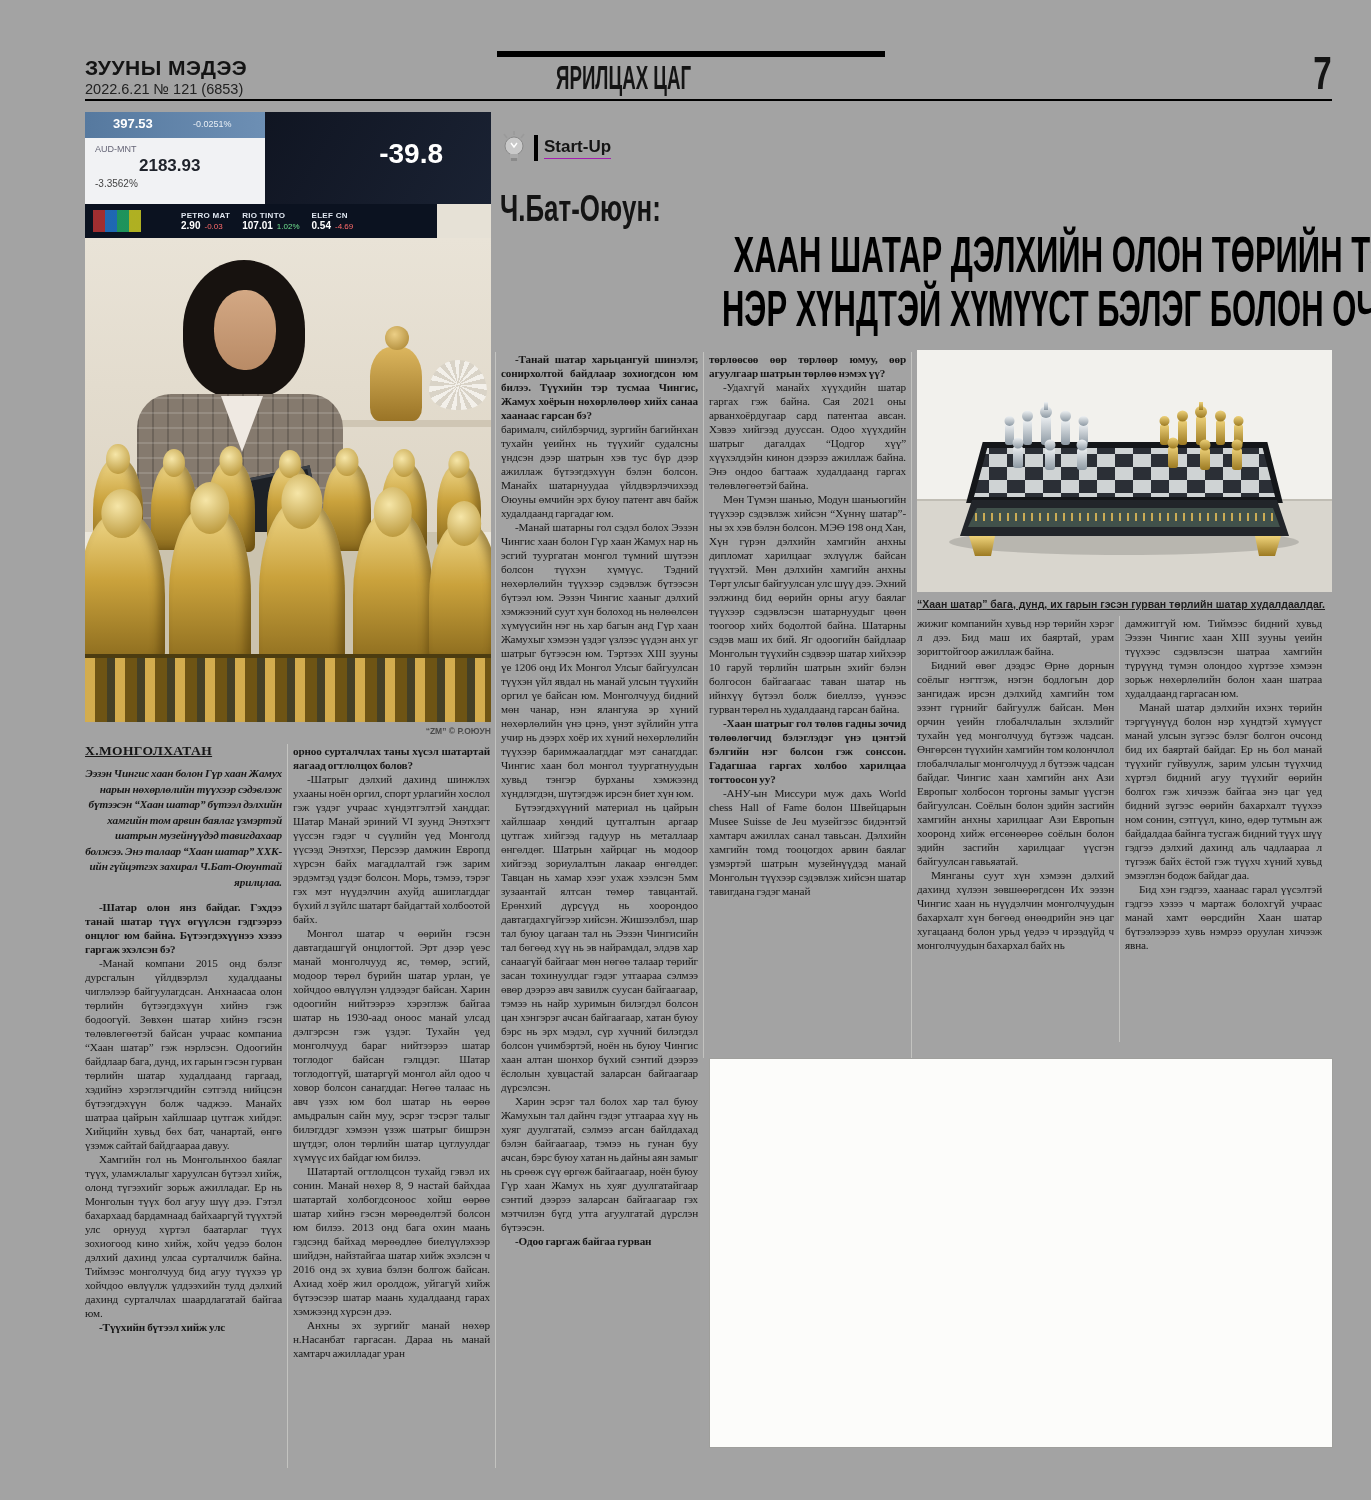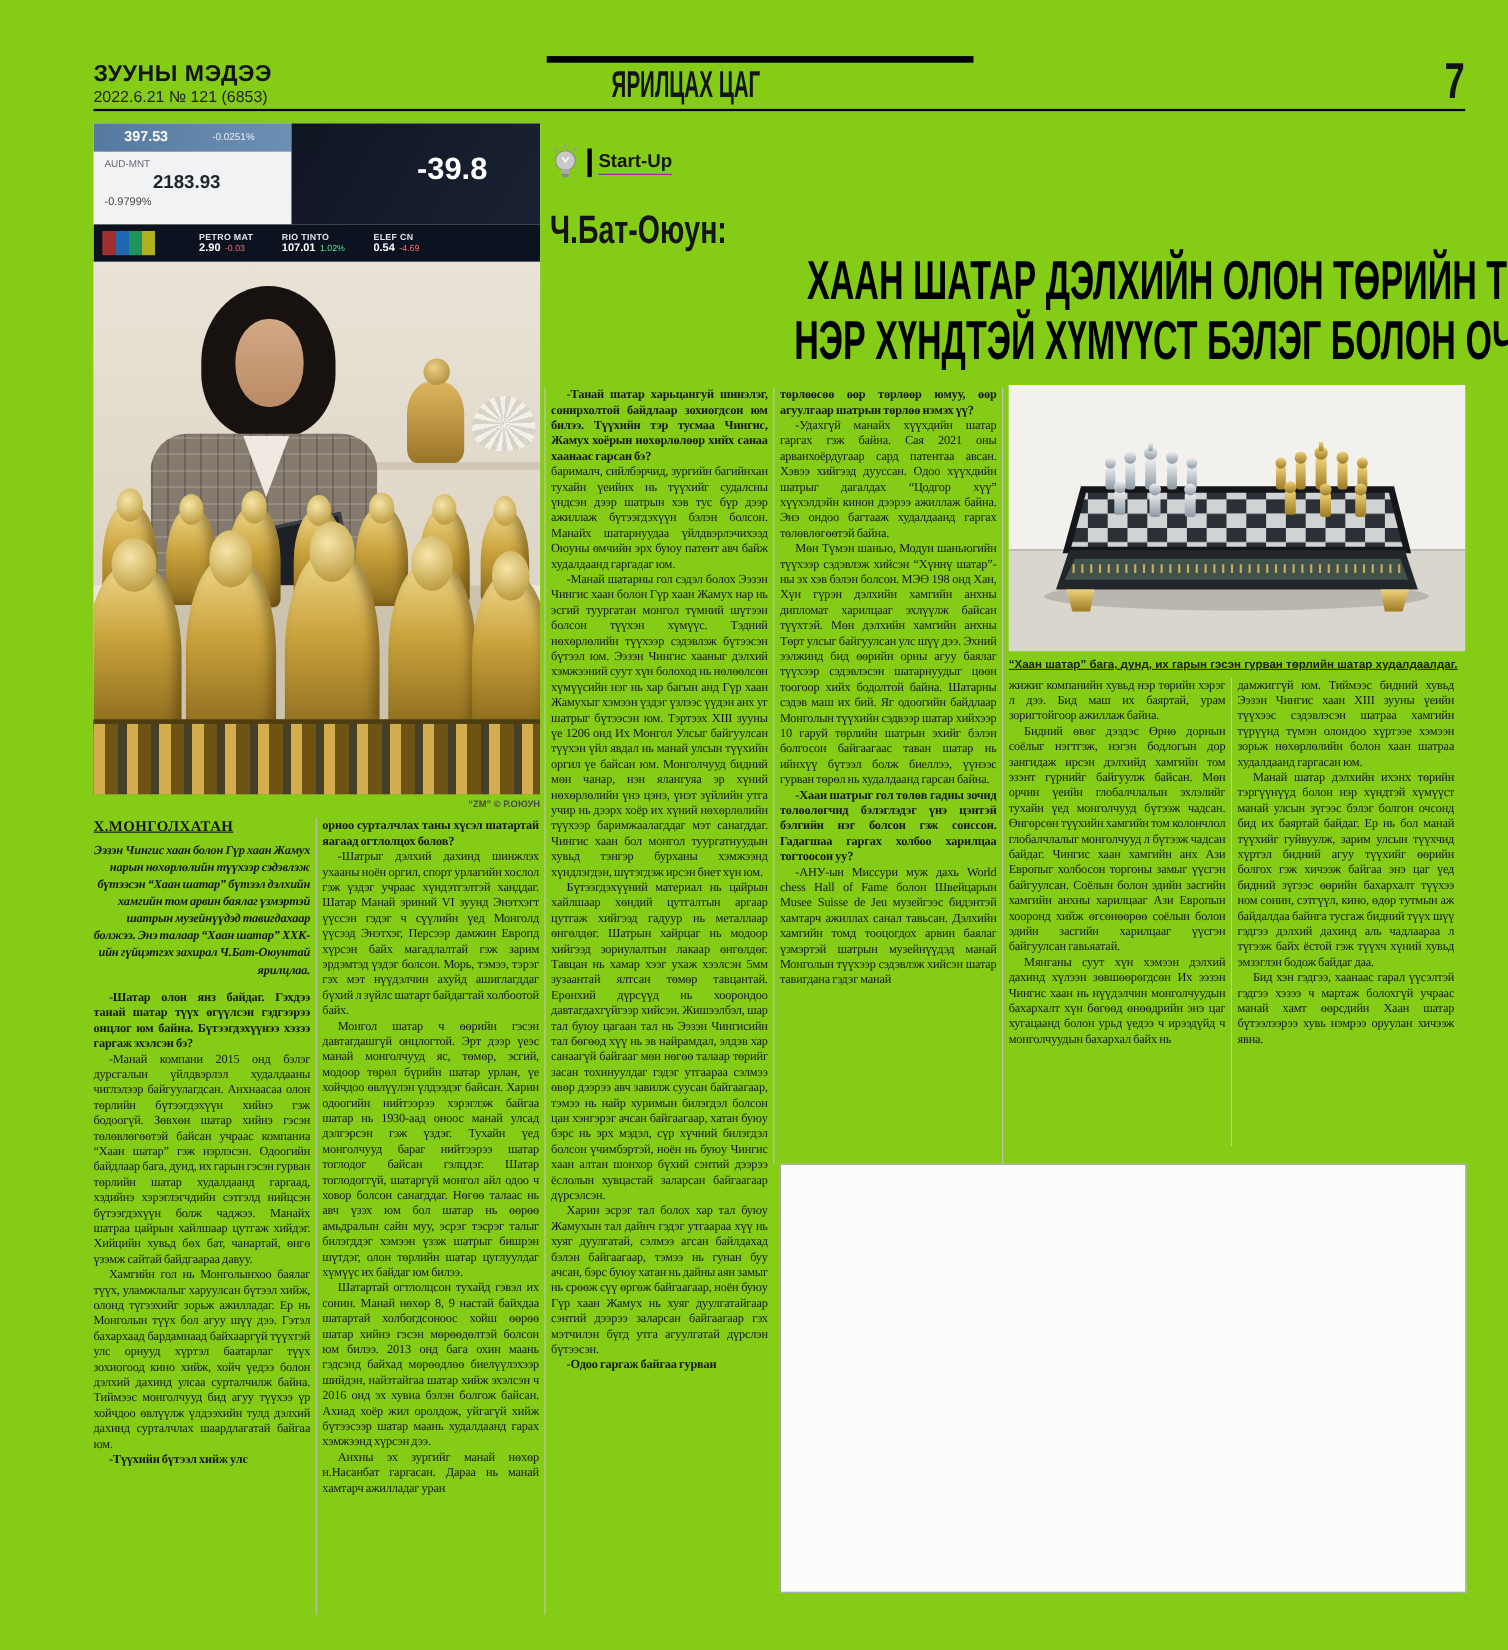--- a/index.html
+++ b/index.html
@@ -1,16 +1,16 @@
 <!DOCTYPE html>
 <html><head>
 <meta charset="utf-8">
 <style>
   html,body{margin:0;padding:0;background:#e9e9e7;}
-  .page{position:relative;width:1371px;height:1500px;margin:0 auto;background:#84cc16;overflow:hidden;
+  .page{position:relative;width:1371px;height:1500px;margin:0 auto;background:#a3a3a3;overflow:hidden;
         font-family:"Liberation Serif",serif;color:#141414;}
   .abs{position:absolute;}
 
   
   .mast-name{left:85px;top:56px;font-family:"Liberation Sans",sans-serif;font-weight:700;font-size:21px;letter-spacing:.5px;}
   .mast-issue{left:85px;top:81px;font-family:"Liberation Sans",sans-serif;font-size:14.5px;color:#222;}
   .sec-bar{left:497px;top:51px;width:388px;height:6px;background:#000;}
   .sec-title{left:556px;top:60px;font-family:"Liberation Sans",sans-serif;font-weight:700;font-size:34px;line-height:34px;}
   .sec-title span{display:inline-block;transform:scaleX(.55);transform-origin:left;white-space:nowrap;}
   .page-no{left:1268px;top:50px;width:64px;text-align:right;font-family:"Liberation Sans",sans-serif;font-weight:700;font-size:46px;line-height:46px;}
@@ -43,21 +43,21 @@
   .photo-left{left:85px;top:112px;width:406px;height:610px;background:#e6e1d6;overflow:hidden;}
   .pl-screenL{left:0;top:0;width:180px;height:26px;background:linear-gradient(90deg,#56799f,#6d8fb4);}
   .pl-price{left:28px;top:4px;color:#fff;font-family:Liberation Sans, sans-serif;font-weight:700;font-size:13px;}
   .pl-chg{left:108px;top:7px;color:#e8eef5;font-family:"Liberation Sans",sans-serif;font-size:9px;}
   .pl-screenW{left:0;top:26px;width:180px;height:66px;background:#f1f2f4;}
   .pl-pair{left:10px;top:6px;font-family:"Liberation Sans",sans-serif;font-size:9px;color:#667;}
   .pl-rate{left:10px;top:18px;font-family:"Liberation Sans",sans-serif;font-weight:700;font-size:17px;color:#20242c;margin-left:44px;}
   .pl-ratechg{left:10px;top:40px;font-family:"Liberation Sans",sans-serif;font-size:10px;color:#444;}
   .pl-screenD{left:180px;top:0;width:226px;height:92px;background:linear-gradient(120deg,#101522,#1a2233);}
   .pl-big{right:48px;top:26px;color:#fff;font-family:"Liberation Sans",sans-serif;font-weight:700;font-size:28px;}
-  .pl-tick{left:0;top:92px;width:406px;height:34px;background:#0b1220;display:flex;align-items:center;gap:26px;padding-left:96px;box-sizing:border-box;}
+  .pl-tick{left:0;top:92px;width:352px;height:34px;background:#0b1220;display:flex;align-items:center;gap:12px;padding-left:96px;box-sizing:border-box;}
   .tk{font-family:"Liberation Sans",sans-serif;color:#fff;font-size:8px;line-height:10px;}
   .tk .n{font-weight:700;letter-spacing:.3px;display:block;color:#dfe6f0;}
   .tk .v{font-weight:700;font-size:10px;}
   .tk .c-red{color:#ff6b6b;margin-left:4px;} .tk .c-grn{color:#6fe08f;margin-left:4px;}
   .tk-logo{position:absolute;left:8px;top:98px;width:80px;height:22px;background:
      linear-gradient(90deg,#b33 0 12px,#27c 12px 24px,#2a6 24px 36px,#cc2 36px 48px,#0b1220 48px);opacity:.85;}
   .pl-wall{left:0;top:126px;width:406px;height:294px;background:linear-gradient(180deg,#e9e3d7,#ddd5c5);}
   .pl-shelf{left:230px;top:308px;width:176px;height:7px;background:#cfc6b4;}
   .buddha-body{left:285px;top:235px;width:52px;height:74px;background:linear-gradient(180deg,#dcb65e,#9a7426);border-radius:40% 40% 18% 18%;}
   .buddha-head{left:300px;top:214px;width:24px;height:24px;background:radial-gradient(circle at 40% 35%,#eccf86,#a57f2b);border-radius:50%;}
@@ -121,21 +121,21 @@
   <div class="abs hl hl1"><span>ХААН ШАТАР ДЭЛХИЙН ОЛОН ТӨРИЙН ТЭРГҮҮН,</span></div>
   <div class="abs hl hl2"><span>НЭР ХҮНДТЭЙ ХҮМҮҮСТ БЭЛЭГ БОЛОН ОЧСОН</span></div>
 
   <div class="abs photo-left">
     <div class="abs pl-screenL"></div>
     <div class="abs pl-price">397.53</div>
     <div class="abs pl-chg">-0.0251%</div>
     <div class="abs pl-screenW">
       <div class="abs pl-pair">AUD-MNT</div>
       <div class="abs pl-rate">2183.93</div>
-      <div class="abs pl-ratechg">-0.9799%</div>
+      <div class="abs pl-ratechg">-3.3562%</div>
     </div>
     <div class="abs pl-screenD">
       <div class="abs pl-big">-39.8</div>
     </div>
     <div class="abs pl-tick">
       <div class="tk">
         <span class="n">PETRO MAT</span>
         <span class="v">2.90</span><span class="c-red">-0.03</span>
       </div>
       <div class="tk">

